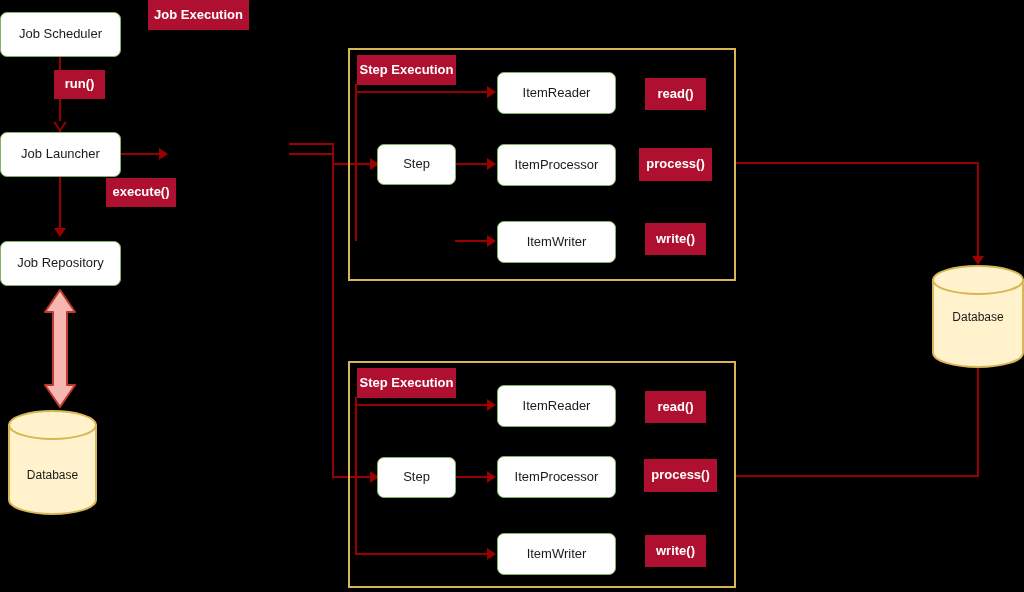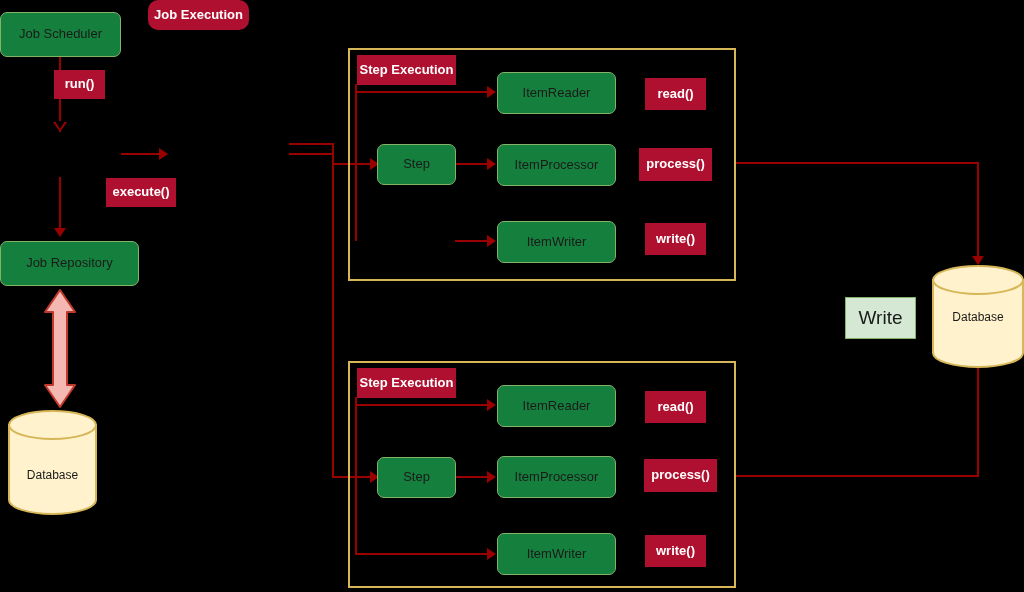--- a/index.html
+++ b/index.html
@@ -20,21 +20,21 @@
   .node {
     position: absolute;
     box-sizing: border-box;
     display: flex;
     align-items: center;
     justify-content: center;
     text-align: center;
     line-height: 1.15;
   }
   .green-box {
-    background: #15803d;
+    background: #ffffff;
     border: 1px solid #82b366;
     border-radius: 7px;
     color: #1a1a1a;
     font-size: 13px;
   }
   .green-box-square {
     background: #d5e8d4;
     border: 1px solid #82b366;
     border-radius: 0;
     color: #1a1a1a;
@@ -116,40 +116,41 @@
   }
   
   .double-arrow { position: absolute; }
   .double-arrow svg { display: block; }
 </style>
 </head>
 <body>
 
 <div id="canvas">
 
-  <div class="node red-label" style="left:148px; top:0px; width:101px; height:30px;border-radius:10px;">Job Execution</div>
+  <div class="node red-label" style="left:148px; top:0px; width:101px; height:30px;">Job Execution</div>
 
   <div class="node green-box" style="left:0px; top:12px; width:121px; height:45px;">Job Scheduler</div>
 
   <div class="edge-v" style="left:59px; top:57px; height:75px;"></div>
   <div class="arrow-down-open" style="left:53px; top:122px;"></div>
 
   <div class="node red-label" style="left:54px; top:70px; width:51px; height:29px;">run()</div>
 
+  <div class="node green-box" style="left:0px; top:132px; width:121px; height:45px;">Job Launcher</div>
 
   <div class="edge-h" style="left:121px; top:153px; width:40px;"></div>
   <div class="arrow-right" style="left:159px; top:148px;"></div>
 
 
   <div class="edge-v" style="left:59px; top:177px; height:56px;"></div>
   <div class="arrow-down" style="left:54px; top:228px;"></div>
 
   <div class="node red-label" style="left:106px; top:178px; width:70px; height:29px;">execute()</div>
 
-  <div class="node green-box" style="left:0px; top:241px; width:139px; height:45px;">Job Repository</div>
+  <div class="node green-box" style="left:0px; top:241px; width:121px; height:45px;">Job Repository</div>
 
   <div class="double-arrow" style="left:42px; top:288px;">
     <svg width="36" height="121" viewBox="0 0 36 121">
       <polygon points="18,2 33,24 25,24 25,97 33,97 18,119 3,97 11,97 11,24 3,24" fill="#f5b7b1" stroke="#c0392b" stroke-width="2" stroke-linejoin="round"></polygon>
     </svg>
   </div>
 
   <div class="cylinder" style="left:8px; top:410px; width:89px; height:105px;">
     <svg width="89" height="105" viewBox="0 0 89 105">
       <path d="M1,15 L1,90 A43.5,14 0 0 0 88,90 L88,15 Z" fill="#fff2cc" stroke="#d6b656" stroke-width="2"></path>
@@ -224,21 +225,20 @@
   <div class="node red-label" style="left:645px; top:535px; width:61px; height:32px;">write()</div>
 
   <div class="edge-h" style="left:736px; top:162px; width:243px;"></div>
   <div class="edge-v" style="left:977px; top:162px; height:98px;"></div>
   <div class="arrow-down" style="left:972px; top:256px;"></div>
 
   <div class="edge-h" style="left:736px; top:475px; width:243px;"></div>
   <div class="edge-v" style="left:977px; top:364px; height:112px;"></div>
   <div class="arrow-up" style="left:972px; top:355px;"></div>
 
-  <div class="node green-box-square" style="left:845px; top:297px; width:71px; height:42px; font-size:19px;">Write</div>
 
   <div class="cylinder" style="left:932px; top:265px; width:92px; height:103px;">
     <svg width="92" height="103" viewBox="0 0 92 103">
       <path d="M1,15 L1,88 A45,14 0 0 0 91,88 L91,15 Z" fill="#fff2cc" stroke="#d6b656" stroke-width="2"></path>
       <ellipse cx="46" cy="15" rx="45" ry="14" fill="#fff2cc" stroke="#d6b656" stroke-width="2"></ellipse>
     </svg>
     <div class="cyl-label" style="top:45px;">Database</div>
   </div>
 
 </div>

